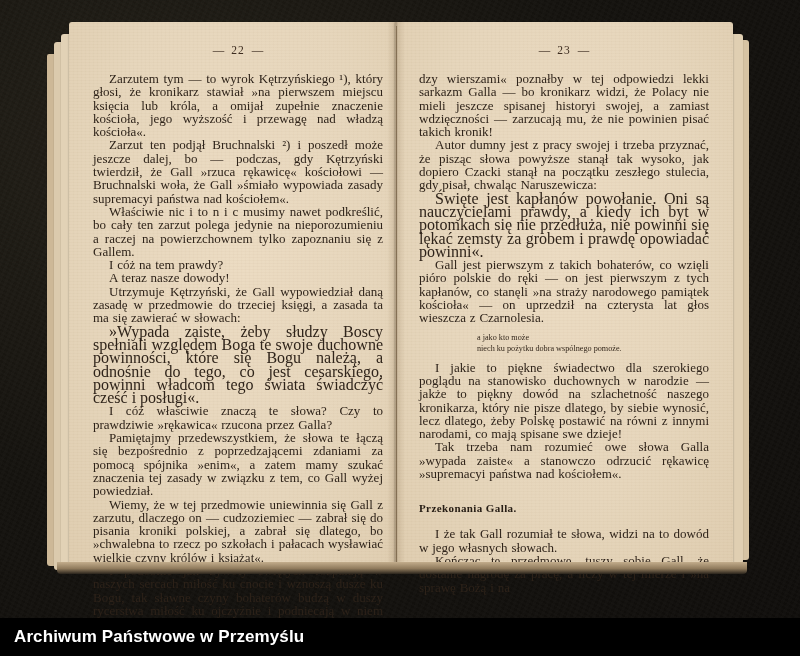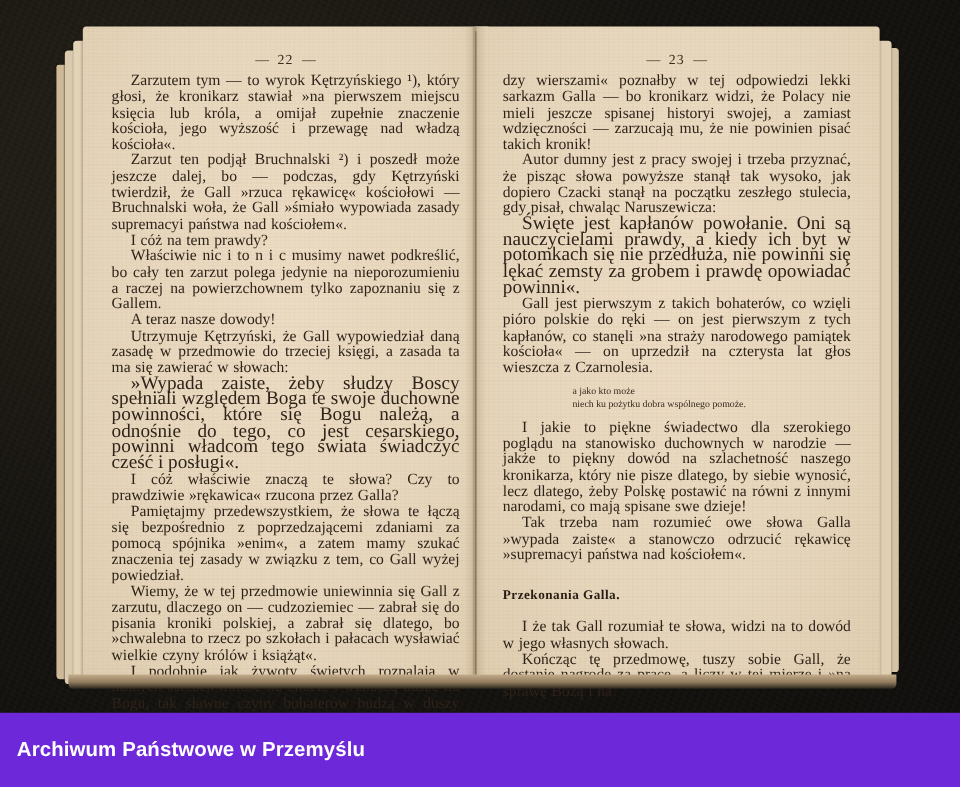--- a/index.html
+++ b/index.html
@@ -123,21 +123,21 @@
     left: 24px;
     right: 24px;
     top: 22px;
     bottom: 14px;
     color: #2a2018;
   }
   .folio {
     text-align: center;
     font-size: 11.5px;
     letter-spacing: 1px;
-    margin-bottom: 4px;
+    margin-bottom: 16px;
     color: #39291d;
   }
   .folio .dash { letter-spacing: 0; padding: 0 7px; }
 
   p.para {
     margin: 0;
     font-size: 13px;
     line-height: 13.3px;
     text-align: justify;
     text-indent: 16px;
@@ -185,24 +185,25 @@
     color: #33271c;
     word-spacing: .8px;
   }
 
   
   .watermark {
     position: absolute;
     left: 0;
     bottom: 0;
     width: 800px;
-    height: 62px;
-    background: #6d28d9;
+    height: 38px;
+    background: #000000;
     display: flex;
     align-items: center;
+    text-decoration: underline;
   }
   .watermark span {
     font-family: "Liberation Sans", "DejaVu Sans", sans-serif;
     font-weight: bold;
     font-size: 17px;
     color: #ffffff;
     padding-left: 14px;
     letter-spacing: .1px;
   }
 </style>
@@ -221,22 +222,22 @@
     <div class="edge edge-r1"></div>
     <div class="edge edge-r2"></div>
 
     <div class="leaf leaf-left">
       <div class="page-inner">
 
         <div class="folio"><span class="dash">—</span><span>22</span><span class="dash">—</span></div>
 
         <p class="para">Zarzutem tym — to wyrok Kętrzyńskiego ¹), który głosi, że kronikarz stawiał »na pierwszem miejscu księcia lub króla, a omijał zupełnie znaczenie kościoła, jego wyższość i przewagę nad władzą kościoła«.</p>
         <p class="para">Zarzut ten podjął Bruchnalski ²) i poszedł może jeszcze dalej, bo — podczas, gdy Kętrzyński twierdził, że Gall »rzuca rękawicę« kościołowi — Bruchnalski woła, że Gall »śmiało wypowiada zasady supremacyi państwa nad kościołem«.</p>
+        <p class="para">Właściwie nic i to n i c musimy nawet podkreślić, bo cały ten zarzut polega jedynie na nieporozumieniu a raczej na powierzchownem tylko zapoznaniu się z Gallem.</p>
         <p class="para">I cóż na tem prawdy?</p>
-        <p class="para">Właściwie nic i to n i c musimy nawet podkreślić, bo cały ten zarzut polega jedynie na nieporozumieniu a raczej na powierzchownem tylko zapoznaniu się z Gallem.</p>
         <p class="para">A teraz nasze dowody!</p>
         <p class="para">Utrzymuje Kętrzyński, że Gall wypowiedział daną zasadę w przedmowie do trzeciej księgi, a zasada ta ma się zawierać w słowach:</p>
         <p class="quote">»Wypada zaiste, żeby słudzy Boscy spełniali względem Boga te swoje duchowne powinności, które się Bogu należą, a odnośnie do tego, co jest cesarskiego, powinni władcom tego świata świadczyć cześć i posługi«.</p>
         <p class="para">I cóż właściwie znaczą te słowa? Czy to prawdziwie »rękawica« rzucona przez Galla?</p>
         <p class="para">Pamiętajmy przedewszystkiem, że słowa te łączą się bezpośrednio z poprzedzającemi zdaniami za pomocą spójnika »enim«, a zatem mamy szukać znaczenia tej zasady w związku z tem, co Gall wyżej powiedział.</p>
         <p class="para">Wiemy, że w tej przedmowie uniewinnia się Gall z zarzutu, dlaczego on — cudzoziemiec — zabrał się do pisania kroniki polskiej, a zabrał się dlatego, bo »chwalebna to rzecz po szkołach i pałacach wysławiać wielkie czyny królów i książąt«.</p>
         <p class="para">I podobnie jak żywoty świętych rozpalają w naszych sercach miłość ku cnocie i wznoszą dusze ku Bogu, tak sławne czyny bohaterów budzą w duszy rycerstwa miłość ku ojczyźnie i podniecają w niem żądzę chwały wojennej.</p>
         <p class="para">Zadanie to w polskim narodzie ma spełnić kronika, pisana właśnie przez cudzoziemca — a ktoby umiał czytać »mię-</p>
 
         <div class="fn-rule"></div>

